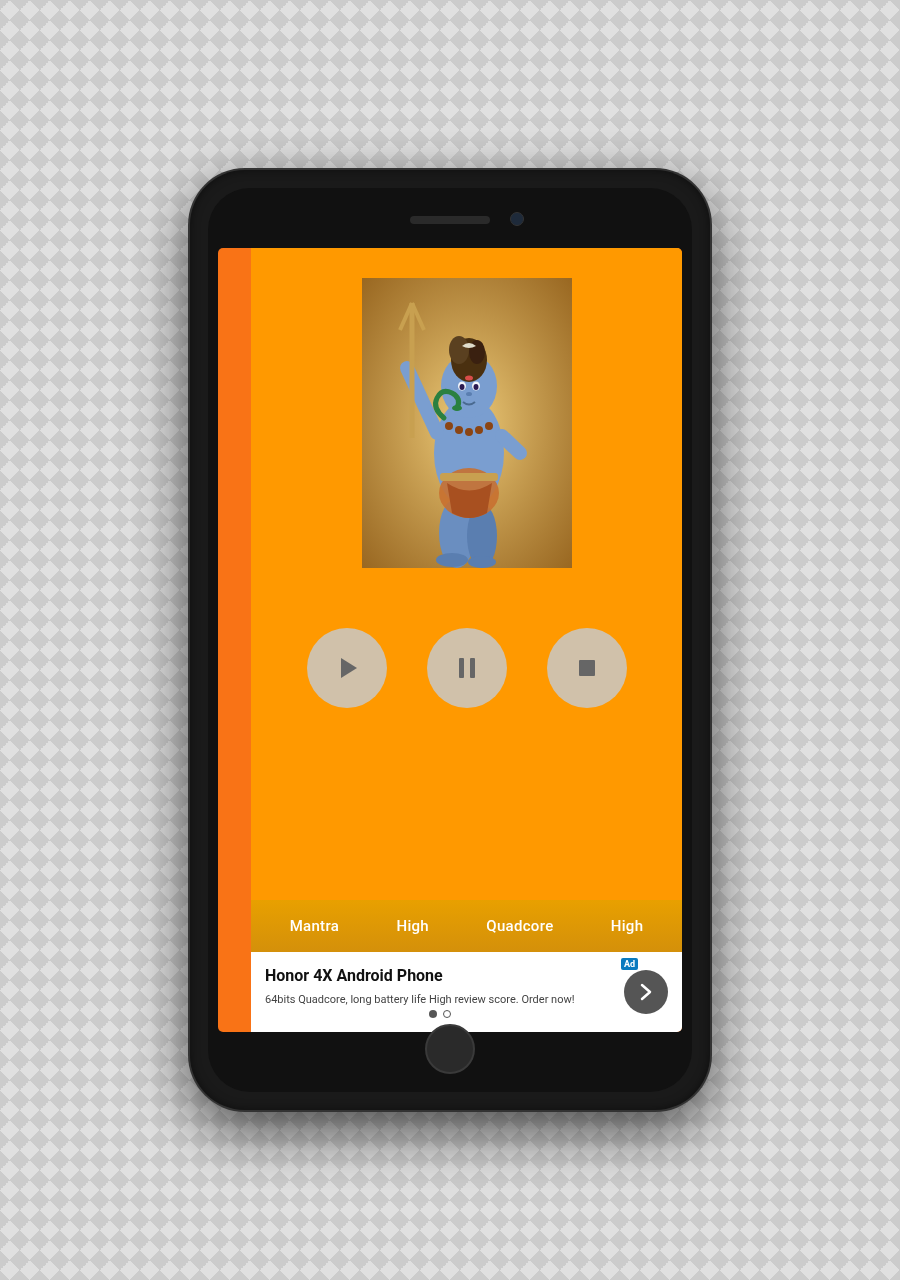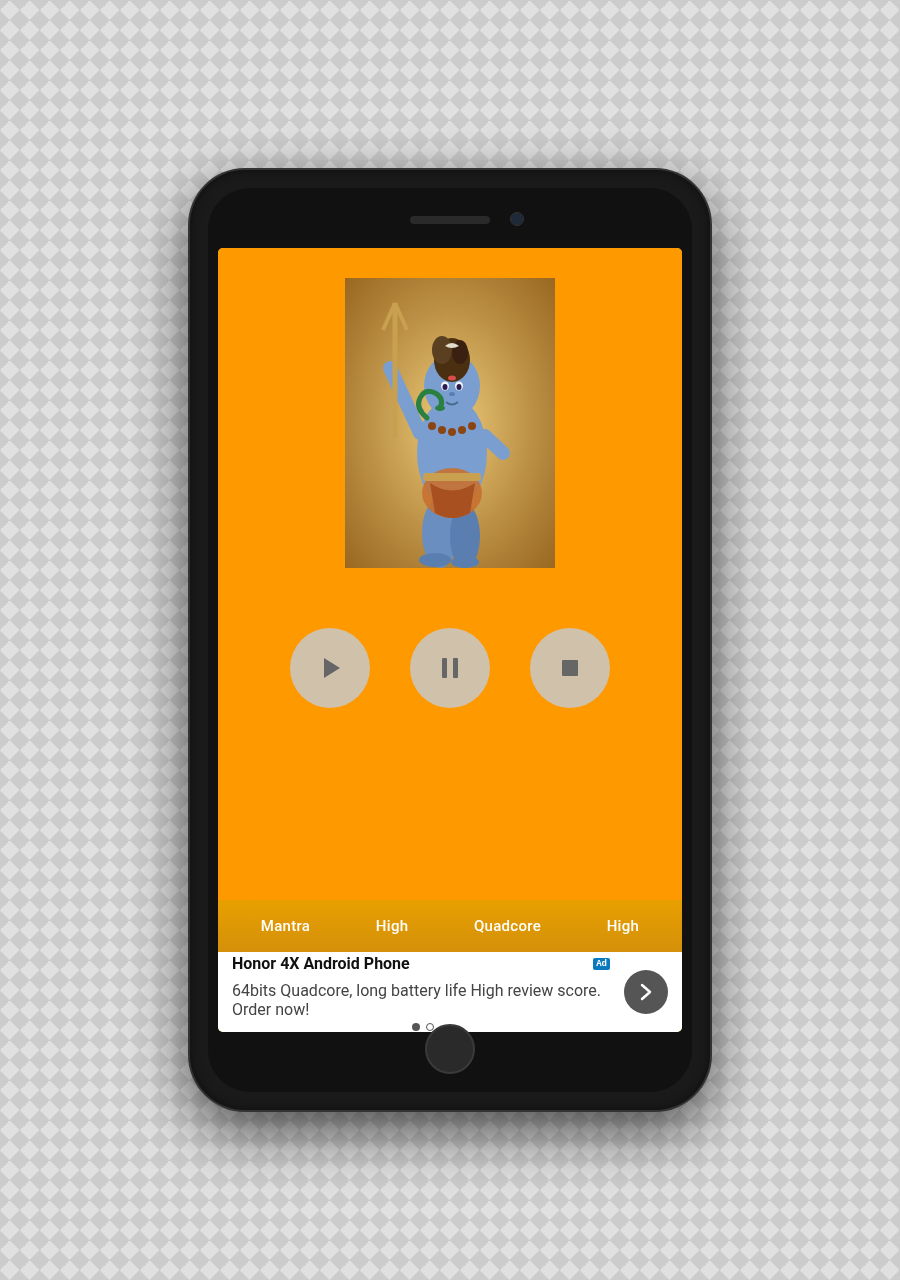--- a/index.html
+++ b/index.html
@@ -67,25 +67,26 @@
       z-index: 10;
       border: 1px solid #333;
     }
 
     .screen {
       position: absolute;
       top: 60px;
       left: 10px;
       right: 10px;
       bottom: 60px;
-      background: #eab308;
+      background: #f97316;
       border-radius: 5px;
       overflow: hidden;
       display: flex;
       flex-direction: column;
+      padding-left: 33px;
     }
 
     
     .app-content {
       flex: 1;
       background: #f90;
       display: flex;
       flex-direction: column;
       align-items: center;
       position: relative;
@@ -175,36 +176,35 @@
       flex: 1;
     }
 
     .ad-title {
       font-size: 16px;
       font-weight: bold;
       color: #111;
     }
 
     .ad-subtitle {
-      font-size: 16px;
+      font-size: 11px;
       color: #444;
       margin-top: 8px;
     }
 
     .ad-badge {
       position: absolute;
       top: 6px;
-      right: 72px;
+      right: 44px;
       background: #0a7abf;
       color: #fff;
       font-size: 9px;
       font-weight: bold;
       padding: 1px 3px;
       border-radius: 2px;
-      font-family: Liberation Mono, monospace;
     }
 
     .ad-arrow-btn {
       width: 44px;
       height: 44px;
       background: #555;
       border-radius: 22px;
       display: flex;
       align-items: center;
       justify-content: center;

